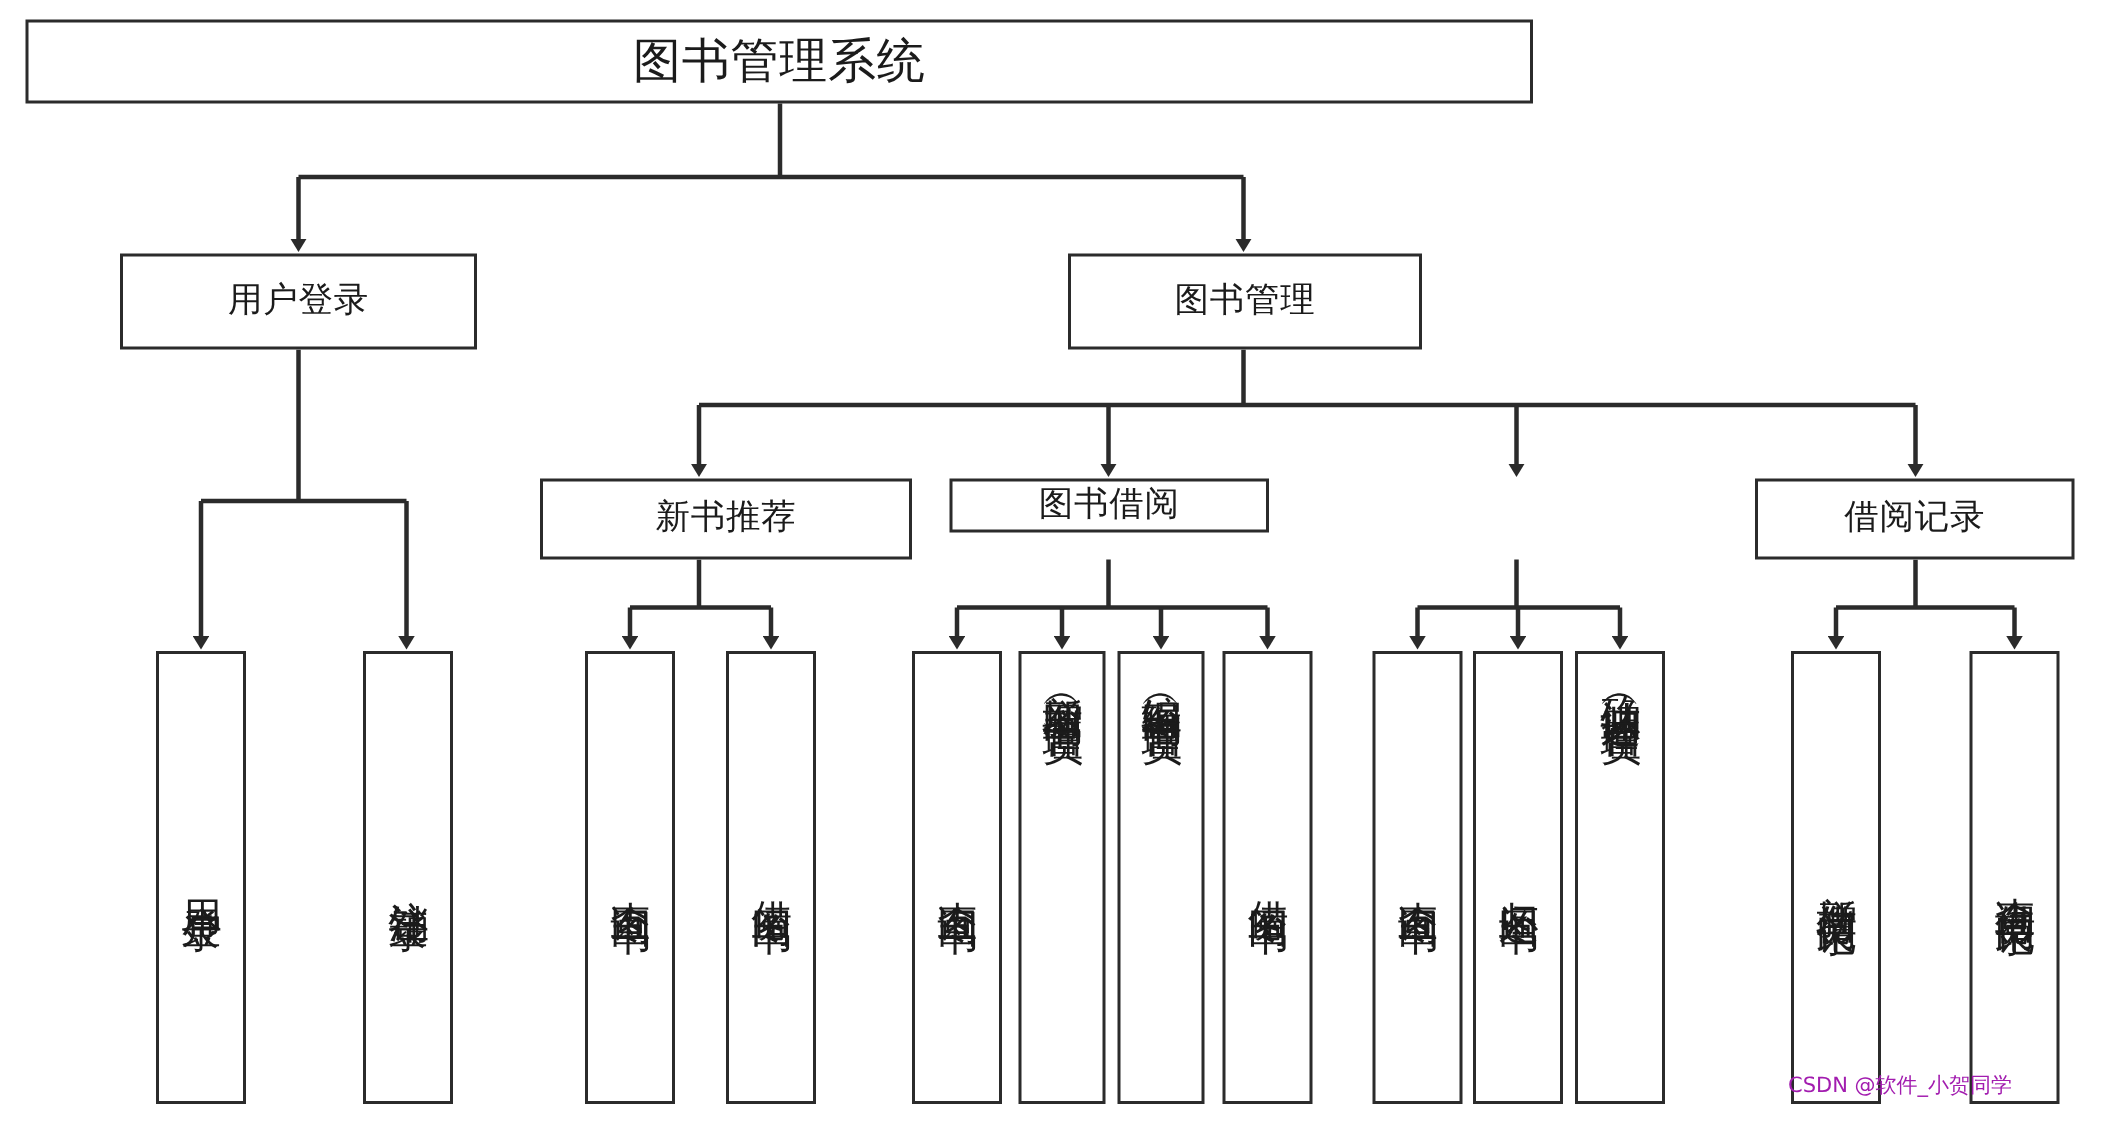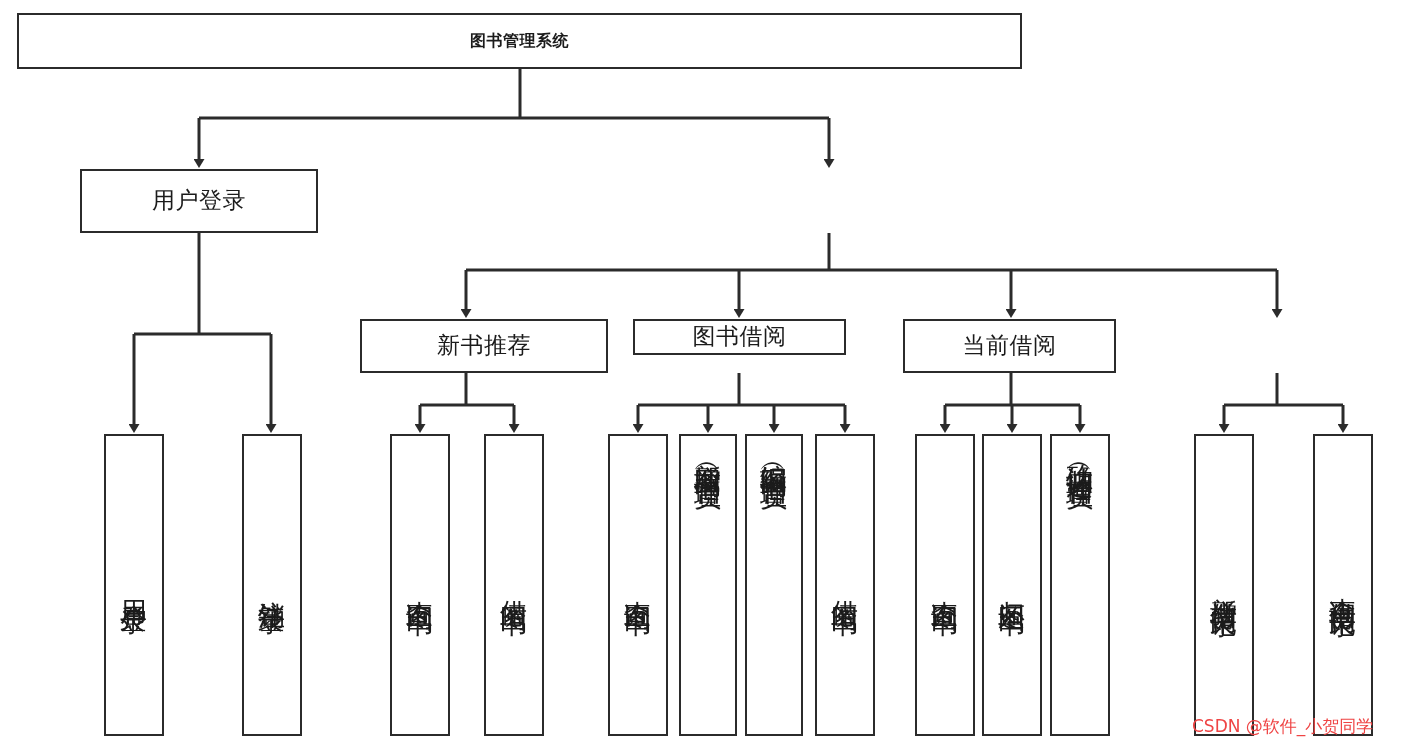--- a/index.html
+++ b/index.html
@@ -42,22 +42,21 @@
     text-align: center;
     line-height: 1.18;
     white-space: nowrap;
   }
   
   .node.horiz .label {
     font-size: 23px;
     letter-spacing: 0.5px;
   }
   .node.root .label {
-    font-size: 16px;
-    font-weight: bold;
+    font-size: 32px;
   }
   
   .node.vert {
     align-items: flex-start;
     padding-top: 0;
   }
   .node.vert .label {
     writing-mode: vertical-rl;
     text-orientation: upright;
     font-size: 27px;
@@ -70,22 +69,22 @@
     align-items: center;
   }
   .node.vert.top {
     align-items: flex-start;
   }
   .node.vert.top .label {
     padding-top: 6px;
   }
   .watermark {
     position: absolute;
-    color: #ef4444;
-    font-size: 17px;
+    color: #a21caf;
+    font-size: 14px;
     white-space: nowrap;
     z-index: 5;
     font-family: "DejaVu Sans", "Liberation Sans", sans-serif;
     text-align: right;
   }
 </style>
 </head>
 <body>
 
 <div id="canvas">
@@ -143,33 +142,36 @@
   </svg>
 
   <div class="node horiz root" style="left:17px; top:13px; width:1005px; height:56px;">
     <span class="label">图书管理系统</span>
   </div>
 
   <div class="node horiz" style="left:80px; top:169px; width:238px; height:64px;">
     <span class="label">用户登录</span>
   </div>
 
+  <div class="node horiz" style="left:712px; top:169px; width:236px; height:64px;">
+    <span class="label">图书管理</span>
+  </div>
 
   <div class="node horiz" style="left:360px; top:319px; width:248px; height:54px;">
     <span class="label">新书推荐</span>
   </div>
 
   <div class="node horiz" style="left:633px; top:319px; width:213px; height:36px;">
     <span class="label">图书借阅</span>
   </div>
 
-  <div class="node horiz" style="left:903px; top:319px; width:213px; height:54px;">
-    <span class="label">当前借阅</span>
-  </div>
-
+
+  <div class="node horiz" style="left:1170px; top:319px; width:213px; height:54px;">
+    <span class="label">借阅记录</span>
+  </div>
 
   <div class="node vert mid" style="left:104px; top:434px; width:60px; height:302px;">
     <span class="label">用户登录</span>
   </div>
 
   <div class="node vert mid" style="left:242px; top:434px; width:60px; height:302px;">
     <span class="label">注销登录</span>
   </div>
 
   <div class="node vert mid" style="left:390px; top:434px; width:60px; height:302px;">

